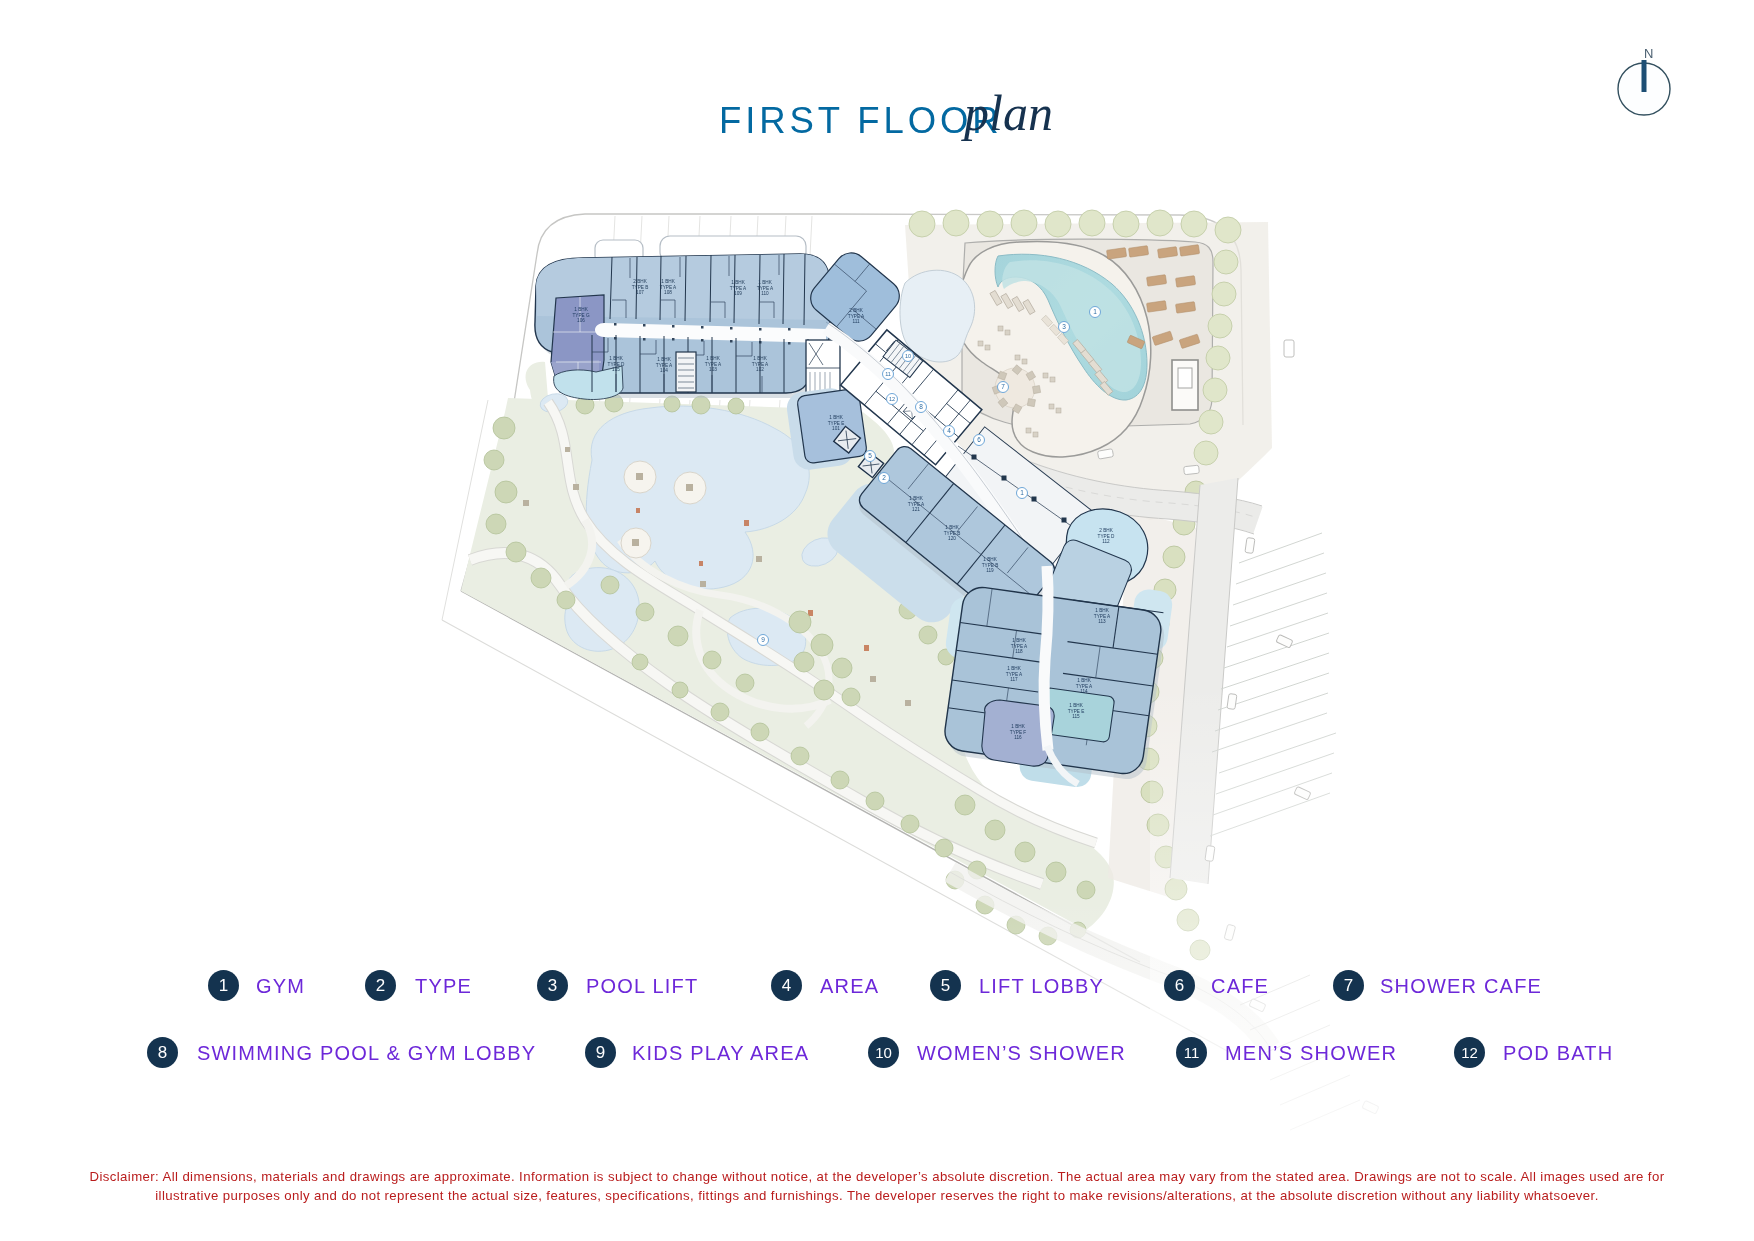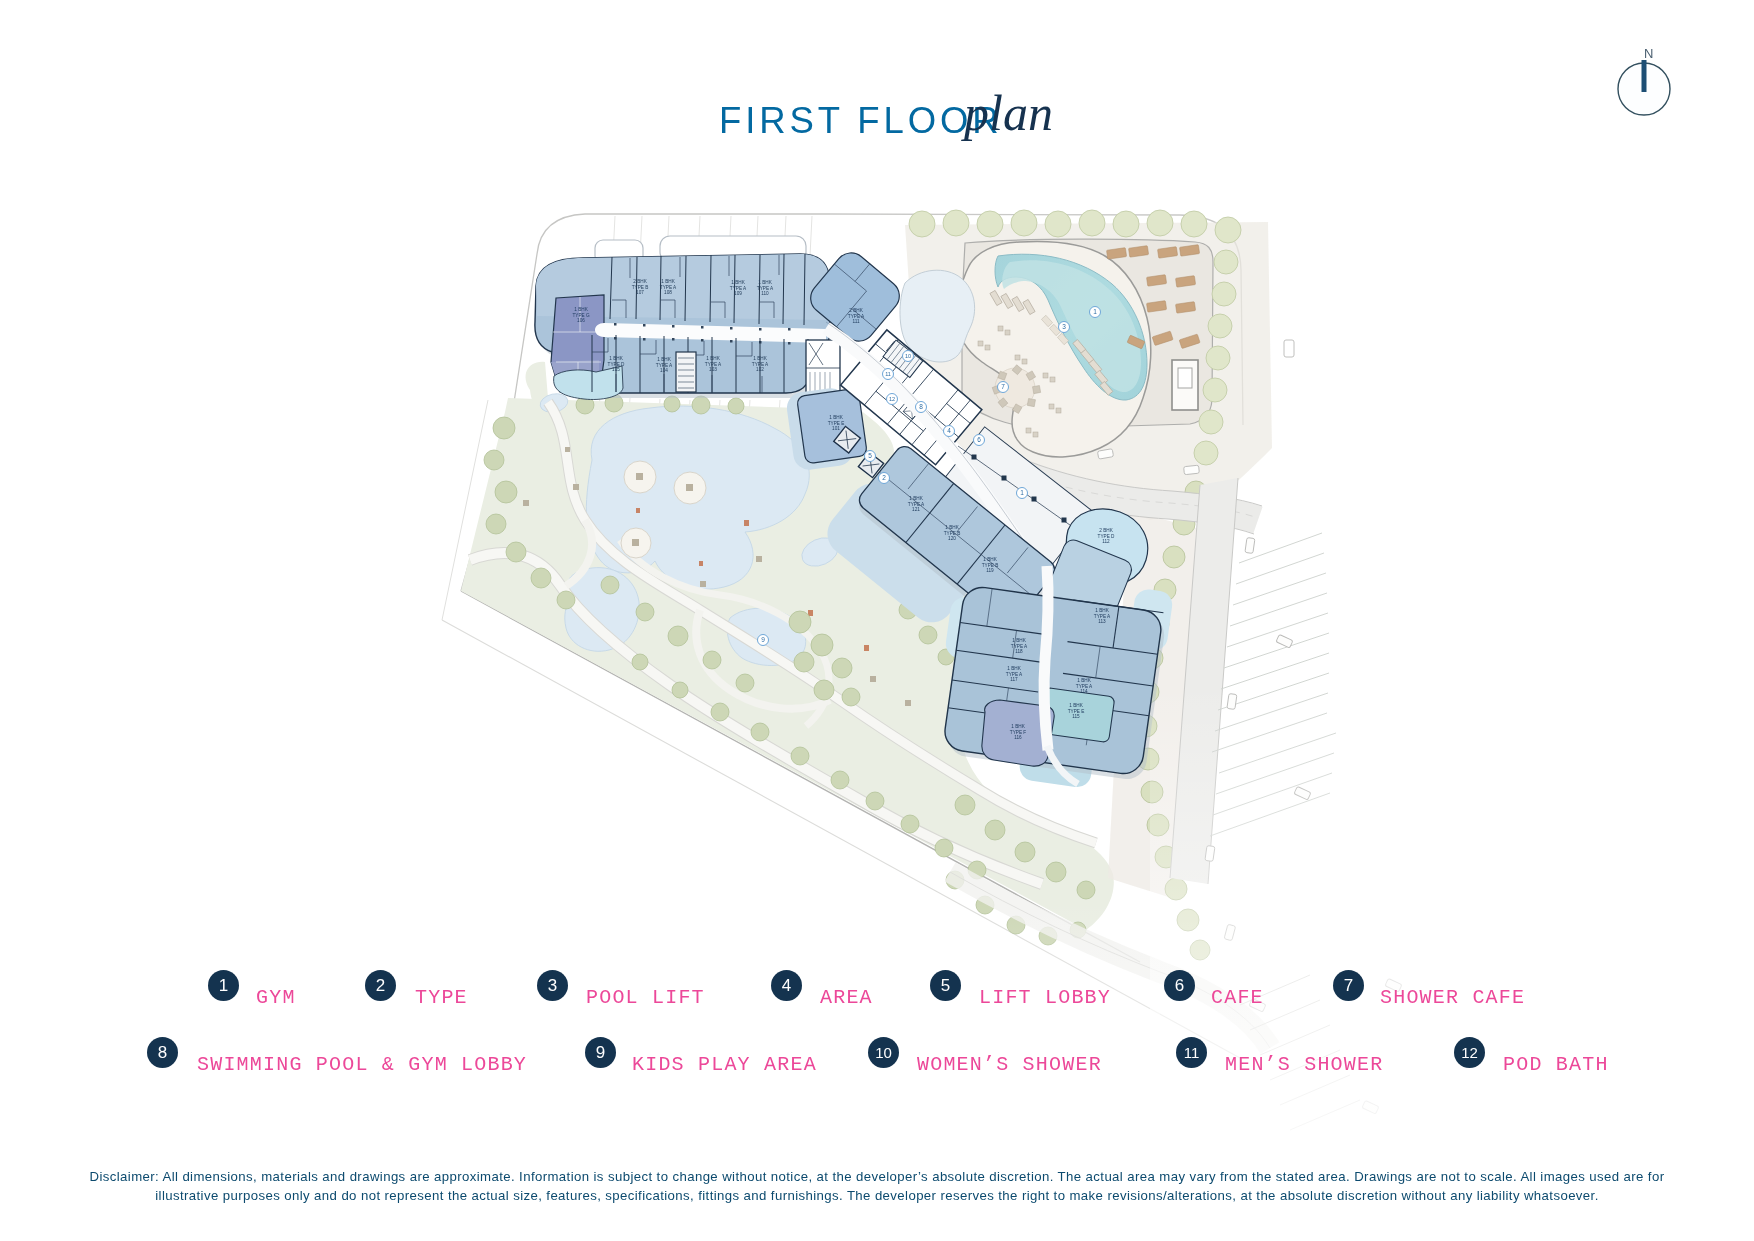--- a/index.html
+++ b/index.html
@@ -5,22 +5,22 @@
   html,body{margin:0;padding:0;}
   body{width:1754px;height:1241px;position:relative;background:#ffffff;overflow:hidden;
        font-family:"Liberation Sans", sans-serif;}
   .title{position:absolute;left:719px;top:100px;color:#0369a1;font-size:36.5px;
          letter-spacing:3.9px;font-weight:400;}
   .script{position:absolute;left:964px;top:84px;color:#16324f;
           font-family:"Liberation Serif", serif;font-style:italic;font-size:50px;font-weight:400;}
   .legend-item{position:absolute;height:31px;}
   .lc{position:absolute;width:31px;height:31px;border-radius:50%;background:#14334f;color:#fff;
       text-align:center;line-height:31px;font-size:17px;}
-  .lt{position:absolute;top:16px;color:#ec4899;font-size:20px;letter-spacing:1.2px;white-space:nowrap;font-family:Liberation Mono, monospace;}
-  .disc{position:absolute;left:0;top:1168px;width:1754px;text-align:center;color:#0c4a6e;
+  .lt{position:absolute;top:5px;color:#6d28d9;font-size:20px;letter-spacing:1.2px;white-space:nowrap;}
+  .disc{position:absolute;left:0;top:1168px;width:1754px;text-align:center;color:#b91c1c;
         font-size:13.2px;letter-spacing:0.4px;line-height:18.5px;}
 </style>
 </head>
 <body>
 
 <div class="title">FIRST FLOOR</div>
 
 <div class="script">plan</div>
 
 <svg style="position:absolute;left:1600px;top:30px" width="100" height="100" viewBox="0 0 100 100">

